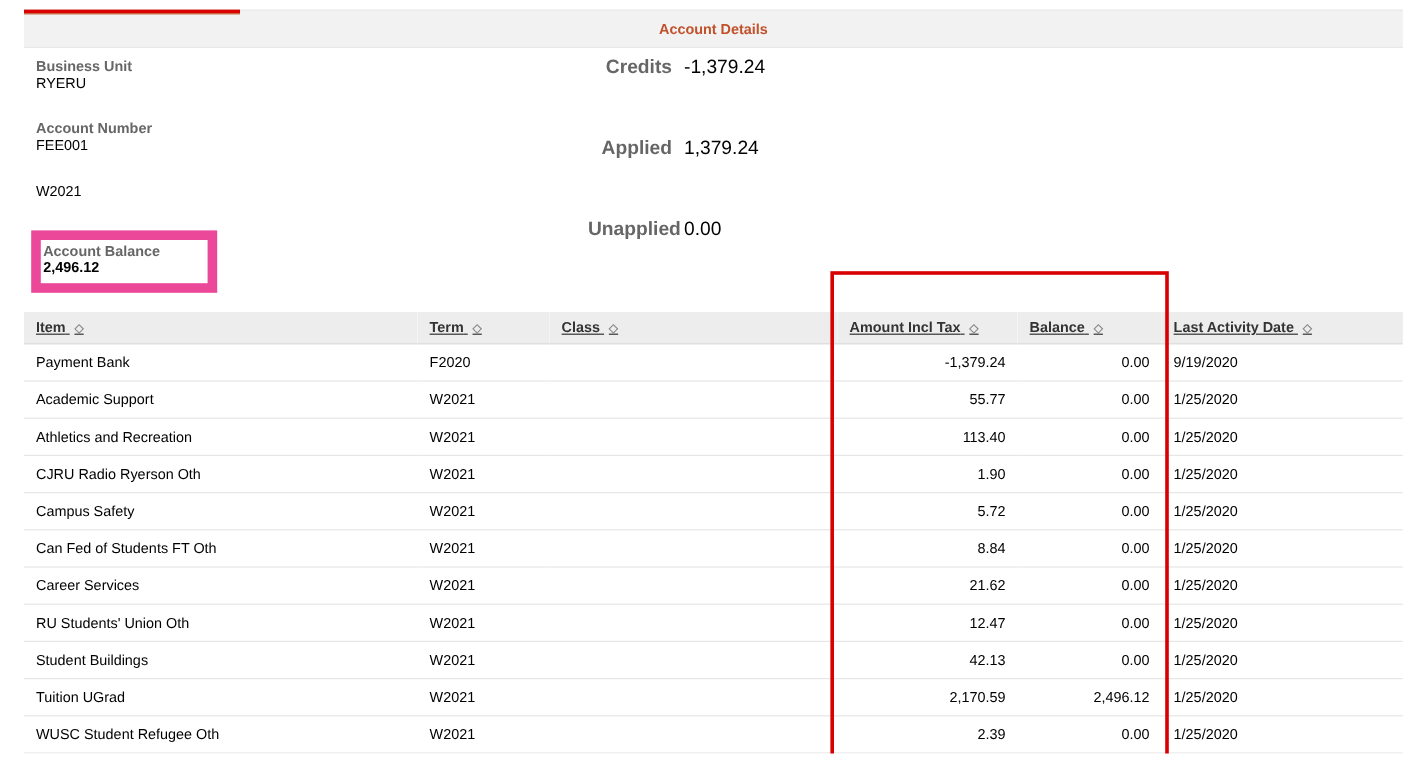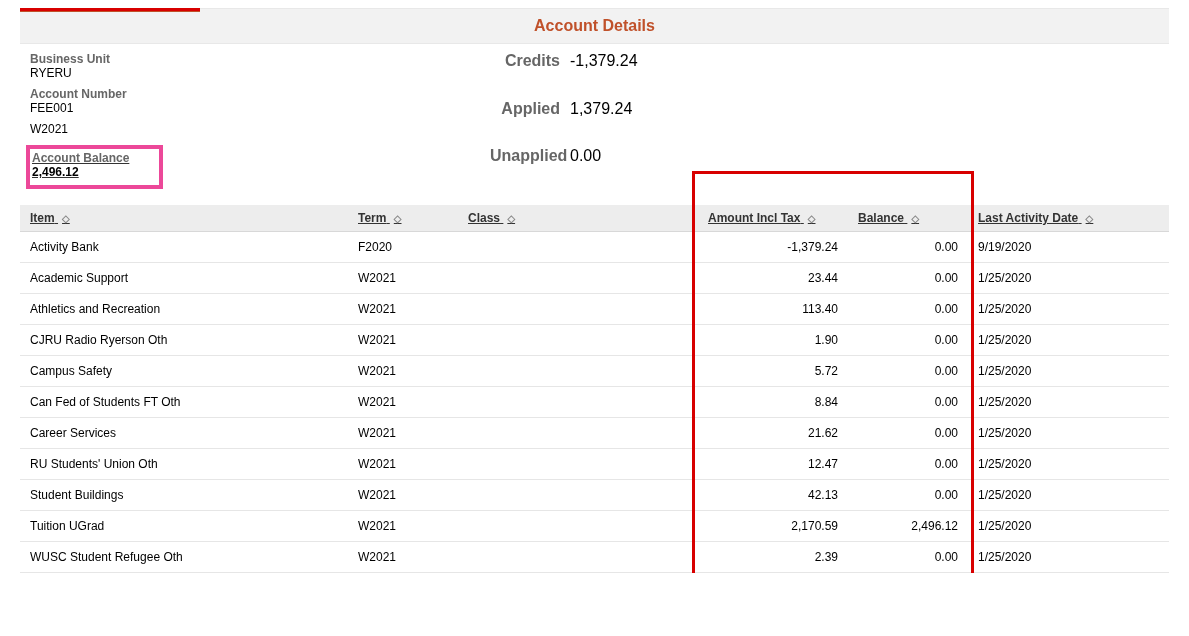--- a/index.html
+++ b/index.html
@@ -20,34 +20,34 @@
     }
     .title-bar {
       background: #f2f2f2;
       text-align: center;
       padding: 8px 0;
       margin-top: 8px;
       border-top: 1px solid #e8e8e8;
       border-bottom: 1px solid #e8e8e8;
     }
     .title-bar h1 {
-      font-size: 16px;
+      font-size: 12px;
       font-weight: bold;
       color: #c0512a;
     }
     .info-row {
       display: flex;
       padding: 8px 4px 0 10px;
       position: relative;
     }
     .info-left {
       flex: 0 0 460px;
       display: flex;
       flex-direction: column;
-      gap: 3px;
+      gap: 20px;
     }
     .kv-label {
       color: #666;
       font-size: 12px;
       font-weight: bold;
     }
     .kv-value {
       color: #000;
       font-size: 12px;
       margin-bottom: 4px;
@@ -65,25 +65,24 @@
       font-weight: bold;
     }
     .info-right .r-value {
       text-align: left;
       color: #000;
     }
     .balance-box {
       padding: 2px 0;
     }
     .highlight-red {
-      border: 4px solid #ec4899;
+      border: 8px solid #ec4899;
       display: inline-block;
-      padding: 2px 30px 2px 2px;
+      padding: 2px 40px 2px 2px;
       margin-left: -4px;
-      text-decoration: underline;
     }
     table.grid {
       width: 100%;
       border-collapse: collapse;
       margin-top: 14px;
       font-size: 12px;
     }
     table.grid thead th {
       background: #ededed;
       text-align: left;
@@ -210,32 +209,32 @@
             <span class="sort-icon">◇</span>
           </th>
           <th class="col-date">
             <span>Last Activity Date</span>
             <span class="sort-icon">◇</span>
           </th>
         </tr>
       </thead>
       <tbody id="tbody">
           <tr>
-            <td>Activity Bank</td>
+            <td>Payment Bank</td>
             <td>F2020</td>
             <td></td>
             <td class="num">-1,379.24</td>
             <td class="num">0.00</td>
             <td>9/19/2020</td>
           </tr>
           <tr>
             <td>Academic Support</td>
             <td>W2021</td>
             <td></td>
-            <td class="num">23.44</td>
+            <td class="num">55.77</td>
             <td class="num">0.00</td>
             <td>1/25/2020</td>
           </tr>
           <tr>
             <td>Athletics and Recreation</td>
             <td>W2021</td>
             <td></td>
             <td class="num">113.40</td>
             <td class="num">0.00</td>
             <td>1/25/2020</td>

